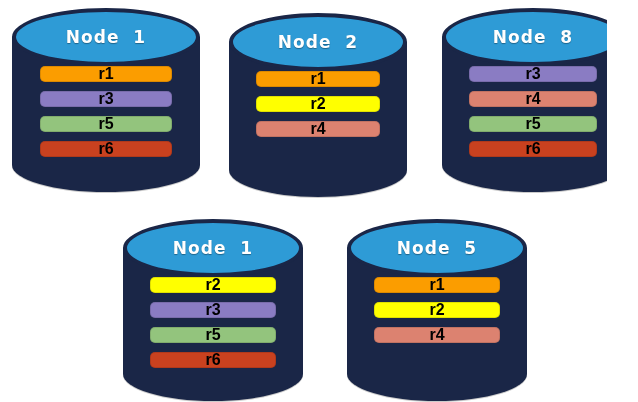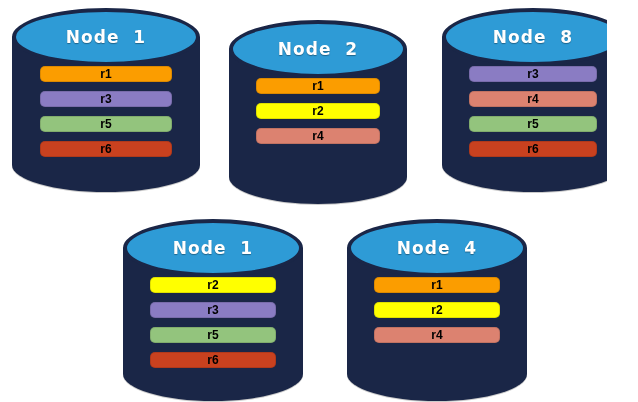--- a/index.html
+++ b/index.html
@@ -53,26 +53,26 @@
     border-radius: 5px;
     display: flex;
     align-items: center;
     justify-content: center;
     box-shadow: inset 0 0 0 1px rgba(0,0,0,0.12);
   }
   .bar span {
     color: var(--bar_text, #000000);
     font-family: "Liberation Sans", sans-serif;
     font-weight: bold;
-    font-size: 12px;
+    font-size: 16px;
     line-height: 1;
   }
   
   .n1 { left: 12px;  top: 8px;   width: 188px; height: 184px; }
-  .n2 { left: 229px; top: 20px;   width: 178px; height: 184px; text-align: right; }
+  .n2 { left: 229px; top: 13px;   width: 178px; height: 184px; text-align: right; }
   .n3 { left: 442px; top: 8px;   width: 182px; height: 184px; }
   .n4 { left: 123px; top: 219px; width: 180px; height: 182px; }
   .n5 { left: 347px; top: 219px; width: 180px; height: 182px; }
 </style>
 </head>
 <body>
 
 <div class="canvas">
 
   <div class="node n1">
@@ -152,21 +152,21 @@
         </div>
       <div class="bar" style="background-color: rgb(201, 65, 31);">
           <span>r6</span>
         </div>
     </div>
   </div>
 
   <div class="node n5">
     <div class="cyl-body"></div>
     <div class="cyl-top">
-      <span class="node-title">Node  4</span>
+      <span class="node-title">Node  5</span>
     </div>
     <div class="bars">
       <div class="bar" style="background-color: rgb(251, 157, 0);">
           <span>r1</span>
         </div>
       <div class="bar" style="background-color: rgb(255, 255, 0);">
           <span>r2</span>
         </div>
       <div class="bar" style="background-color: rgb(220, 130, 112);">
           <span>r4</span>

